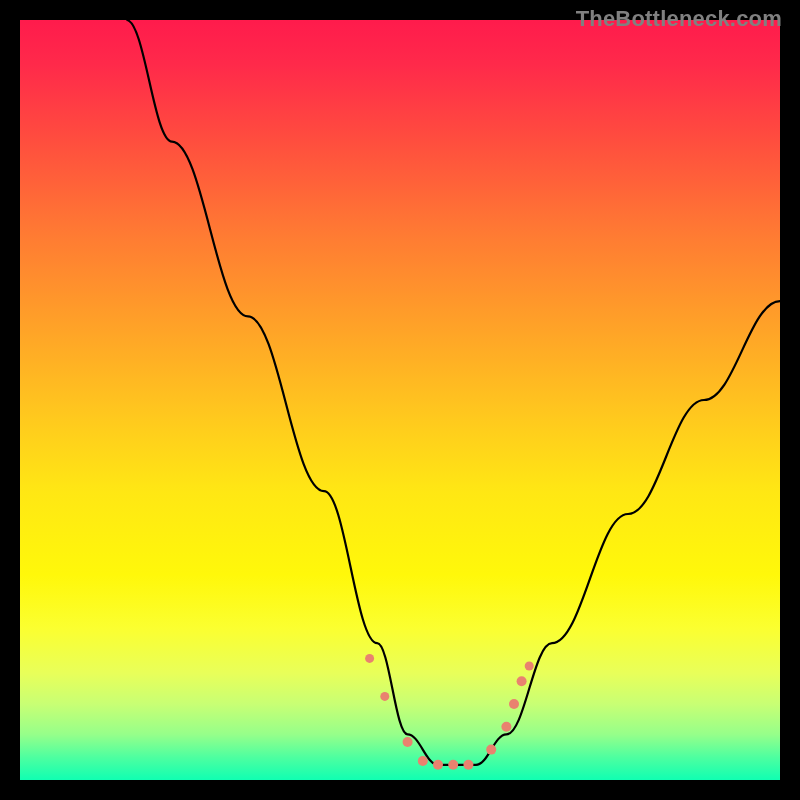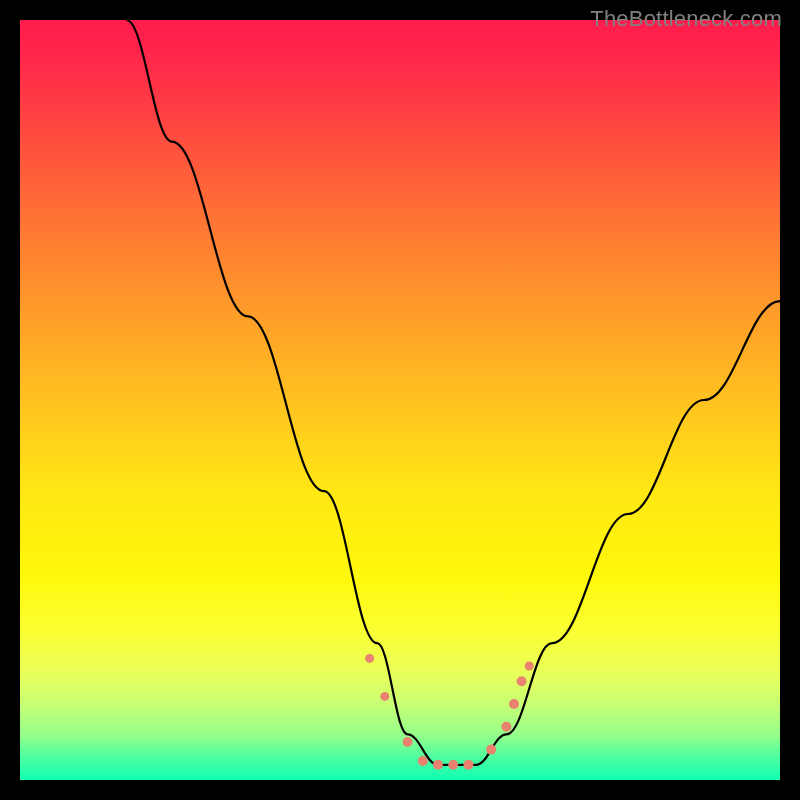--- a/index.html
+++ b/index.html
@@ -15,21 +15,21 @@
     width: 800px;
     height: 800px;
     background: #000;
     position: relative;
   }
   .watermark {
     position: absolute;
     top: 6px;
     right: 18px;
     font-size: 22px;
-    font-weight: 400;
+    font-weight: 700;
     color: #808080;
     letter-spacing: 0.2px;
     z-index: 3;
   }
   .plot-area {
     position: absolute;
     left: 20px;
     top: 20px;
     width: 760px;
     height: 760px;

